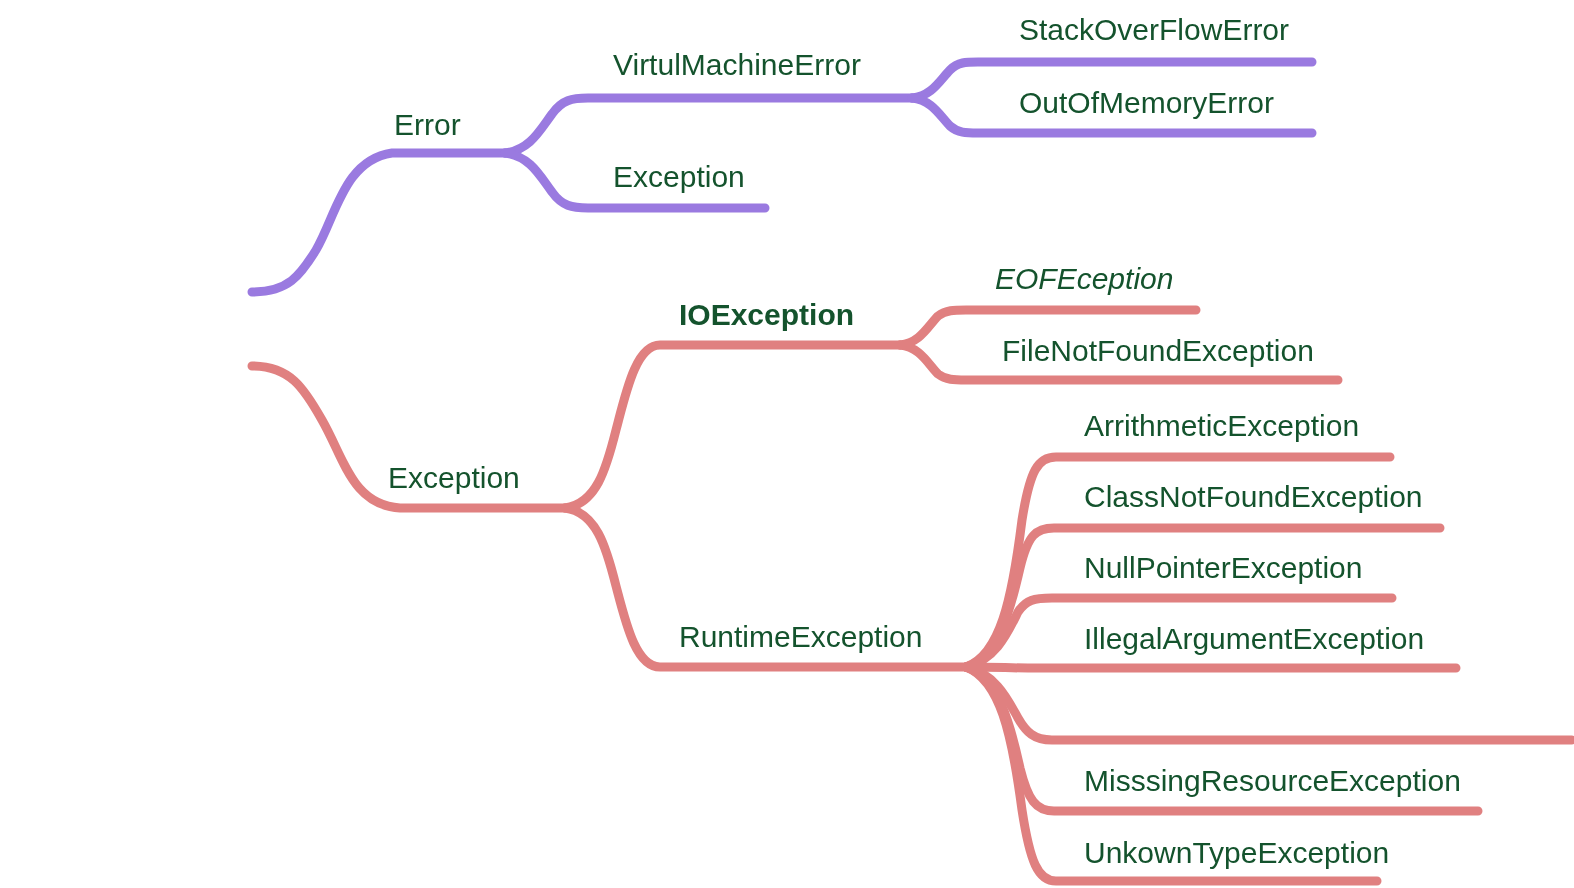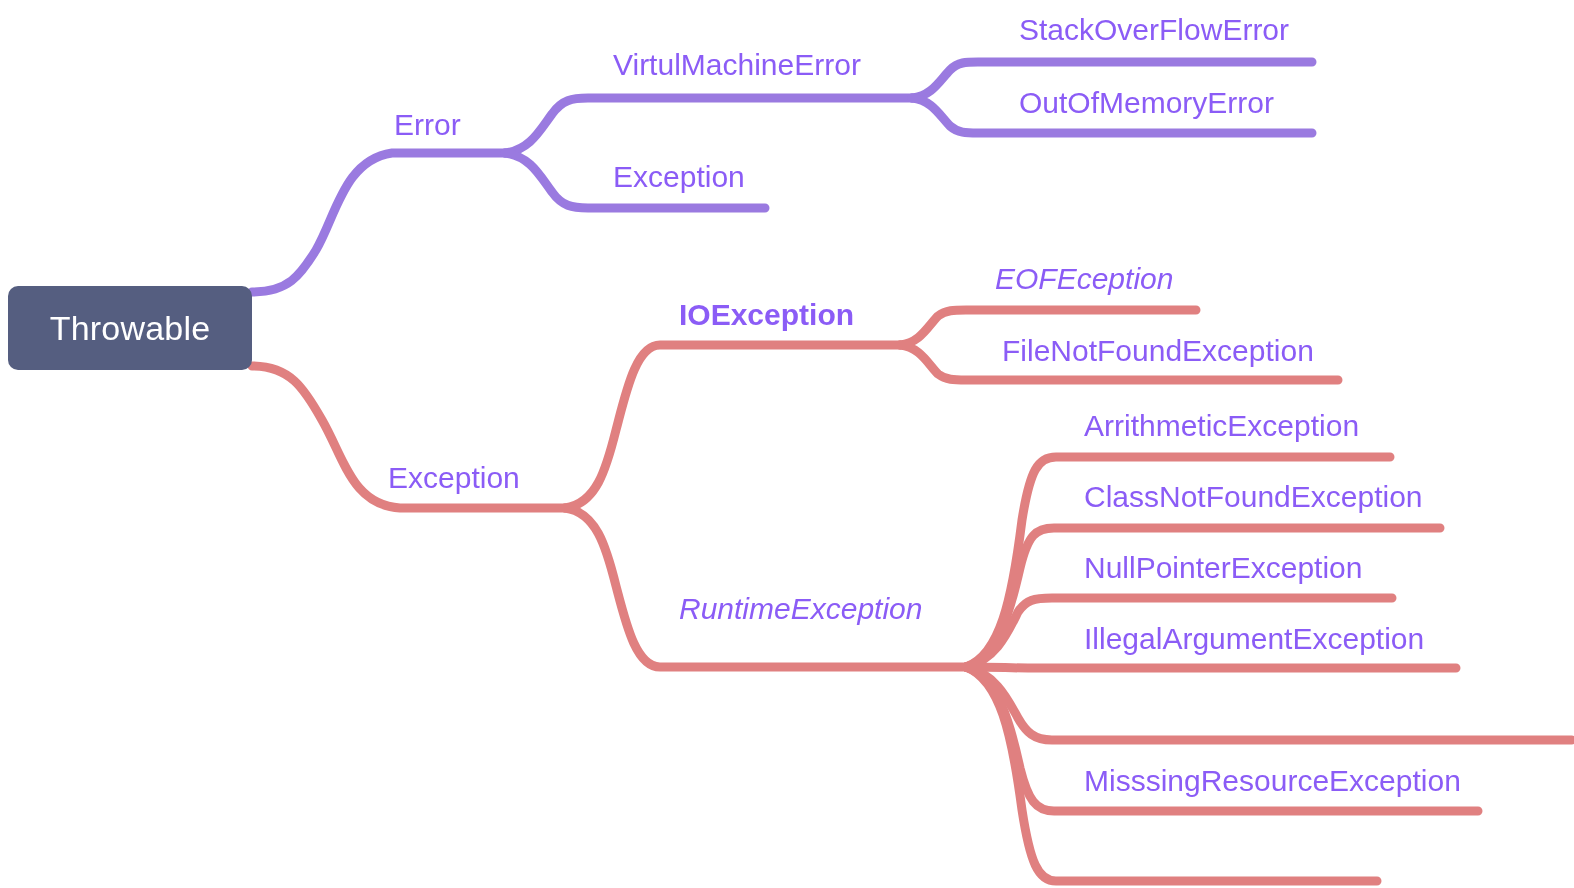--- a/index.html
+++ b/index.html
@@ -17,21 +17,21 @@
   }
   #edges {
     position: absolute;
     left: 0;
     top: 0;
     width: 1574px;
     height: 888px;
   }
   .node-label {
     position: absolute;
-    color: #8b5cf6;
+    color: #14532d;
     font-size: 30px;
     font-weight: 400;
     line-height: 1;
     white-space: nowrap;
     font-family: "Liberation Sans", sans-serif;
   }
   #root-node {
     position: absolute;
     left: 8px;
     top: 286px;
@@ -75,49 +75,47 @@
       <path d="M 966 667 C 1000 655 1012 600 1022 520 C 1030 470 1038 457 1056 457 L 1390 457"></path>
       <path d="M 966 667 C 998 657 1010 612 1020 568 C 1028 535 1036 528 1054 528 L 1440 528"></path>
       <path d="M 966 667 C 996 660 1008 632 1018 612 C 1026 600 1034 598 1052 598 L 1392 598"></path>
       <path d="M 966 667 C 996 667 1010 668 1028 668 L 1456 668"></path>
       <path d="M 966 667 C 996 674 1008 700 1018 718 C 1026 732 1034 740 1052 740 L 1572 740"></path>
       <path d="M 966 667 C 998 678 1010 722 1020 768 C 1028 800 1036 811 1054 811 L 1478 811"></path>
       <path d="M 966 667 C 1000 680 1012 734 1022 810 C 1030 862 1038 881 1056 881 L 1377 881"></path>
     </g>
   </svg>
 
-  <div id="root-node">
-    <span class="root-text">Throwable</span>
-  </div>
 
   <div class="node-label" style="left:388px; top:110px;margin-left:6px;">Error</div>
 
   <div class="node-label" style="left:613px; top:50px;">VirtulMachineError</div>
 
   <div class="node-label" style="left:1019px; top:15px;">StackOverFlowError</div>
 
   <div class="node-label" style="left:1019px; top:88px;">OutOfMemoryError</div>
 
   <div class="node-label" style="left:613px; top:162px;">Exception</div>
 
   <div class="node-label" style="left:388px; top:463px;">Exception</div>
 
   <div class="node-label" style="left:679px; top:300px;font-weight:bold;">IOException</div>
 
   <div class="node-label" style="left:995px; top:264px;font-style:italic;">EOFEception</div>
 
   <div class="node-label" style="left:1002px; top:336px;">FileNotFoundException</div>
 
-  <div class="node-label" style="left:679px; top:594px;font-style:italic;">RuntimeException</div>
+  <div class="node-label" style="left:679px; top:622px;">RuntimeException</div>
 
   <div class="node-label" style="left:1084px; top:411px;">ArrithmeticException</div>
 
   <div class="node-label" style="left:1084px; top:482px;text-align:right;">ClassNotFoundException</div>
 
   <div class="node-label" style="left:1084px; top:553px;">NullPointerException</div>
 
   <div class="node-label" style="left:1084px; top:624px;">IllegalArgumentException</div>
 
 
   <div class="node-label" style="left:1084px; top:766px;">MisssingResourceException</div>
 
+  <div class="node-label" style="left:1084px; top:838px;">UnkownTypeException</div>
 
 </div>
 
 </body></html>

